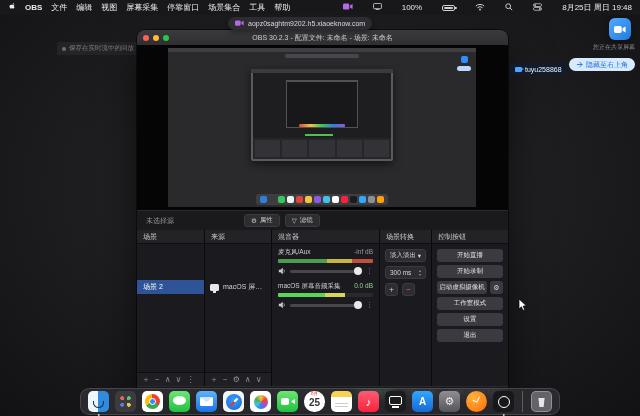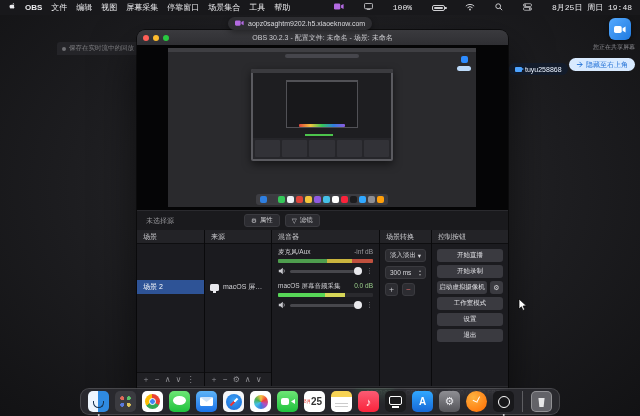--- a/index.html
+++ b/index.html
@@ -7,21 +7,21 @@
     font-family:"Liberation Sans","DejaVu Sans",sans-serif; }
   #screen { position:relative; width:640px; height:416px; overflow:hidden;
     background:radial-gradient(ellipse at 50% 45%, #2c2c2f 0%, #1d1d20 55%, #121214 100%); }
 
   
   .menubar { position:absolute; top:0; left:0; right:0; height:15px;
     background:rgba(24,24,27,.95); display:flex; align-items:center;
     padding:0 8px; gap:9px; color:#ebebee; font-size:8px; z-index:40; }
   .menubar .app { font-weight:bold; }
   .mi { white-space:nowrap; }
-  .mb-right { margin-left:auto; display:flex; align-items:center; gap:20px;font-family:Liberation Mono, monospace; }
+  .mb-right { margin-left:auto; display:flex; align-items:center; gap:20px; }
   .batt { width:13px; height:6px; border:1px solid #cfcfd2; border-radius:2px; position:relative; }
   .batt::before { content:""; position:absolute; inset:1px; background:#cfcfd2; border-radius:1px; }
   .batt::after { content:""; position:absolute; right:-3px; top:1px; width:2px; height:2px; background:#cfcfd2; border-radius:0 1px 1px 0; }
 
   
   .campill { position:absolute; top:17px; left:228px; height:13px; z-index:35;
     background:rgba(46,46,50,.96); border-radius:7px; display:flex; align-items:center;
     gap:4px; padding:0 7px; color:#d9d9dd; font-size:7px; box-shadow:0 2px 6px rgba(0,0,0,.4); }
 
   
@@ -185,21 +185,21 @@
     background:linear-gradient(#fff 0 50%, #e33 50% 100%);
     transform:translate(-50%,-50%) rotate(45deg); }
   .dk-photos { background:#fff; }
   .dk-photos::before { content:""; position:absolute; inset:3.5px; border-radius:50%;
     background:conic-gradient(#f6c344,#ef4136,#b14fc4,#3b7de0,#45c1e8,#4caf50,#f6c344); }
   .dk-facetime { background:linear-gradient(180deg,#6de575,#1fc23d); }
   .dk-facetime::before { content:""; position:absolute; left:4px; top:7px; width:8px; height:7px;
     background:#fff; border-radius:2px; }
   .dk-facetime::after { content:""; position:absolute; right:3px; top:8px; width:4px; height:5px;
     background:#fff; clip-path:polygon(0 50%,100% 0,100% 100%); }
-  .dk-calendar { background:#fff; display:flex; align-items:center; }
+  .dk-calendar { background:#fff; display:flex; flex-direction:column; align-items:center;border-radius:10px; }
   .dk-cal-m { font-size:4.5px; color:#e0443a; line-height:6px; }
   .dk-cal-d { font-size:10px; color:#333; line-height:11px; font-weight:bold; }
   .dk-notes { background:linear-gradient(180deg,#f7d354 0 30%, #fff 30% 100%); }
   .dk-notes::after { content:""; position:absolute; left:4px; right:4px; top:10px; height:7px;
     background:repeating-linear-gradient(transparent 0 2px, #ccc 2px 3px); }
   .dk-music { background:linear-gradient(180deg,#fb5c74,#fa233b);
     display:flex; align-items:center; justify-content:center; color:#fff; font-size:11px; }
   .dk-tv { background:#1c1c1e; }
   .dk-tv::before { content:""; position:absolute; inset:5px 4px 7px 4px; border:1.3px solid #fff; border-radius:2px; }
   .dk-tv::after { content:""; position:absolute; bottom:4.5px; left:35%; right:35%; height:1.3px; background:#fff; }

